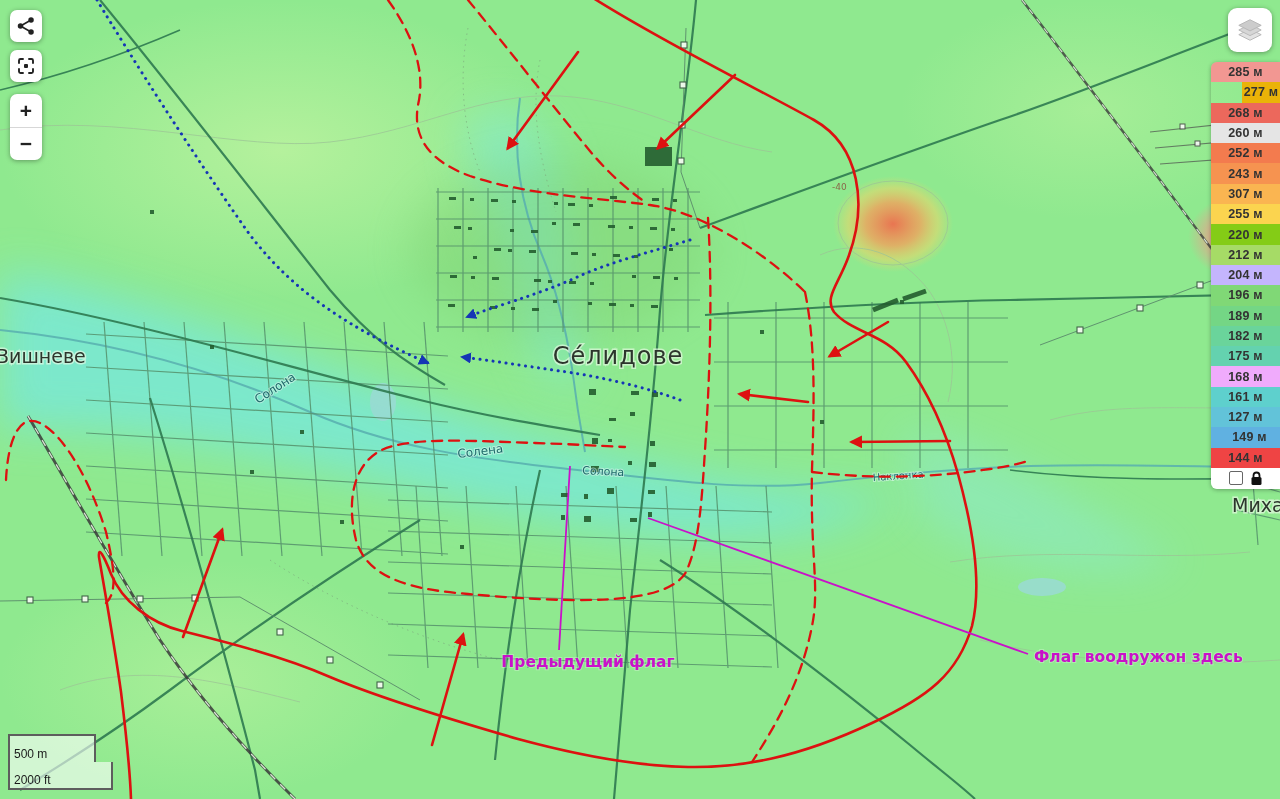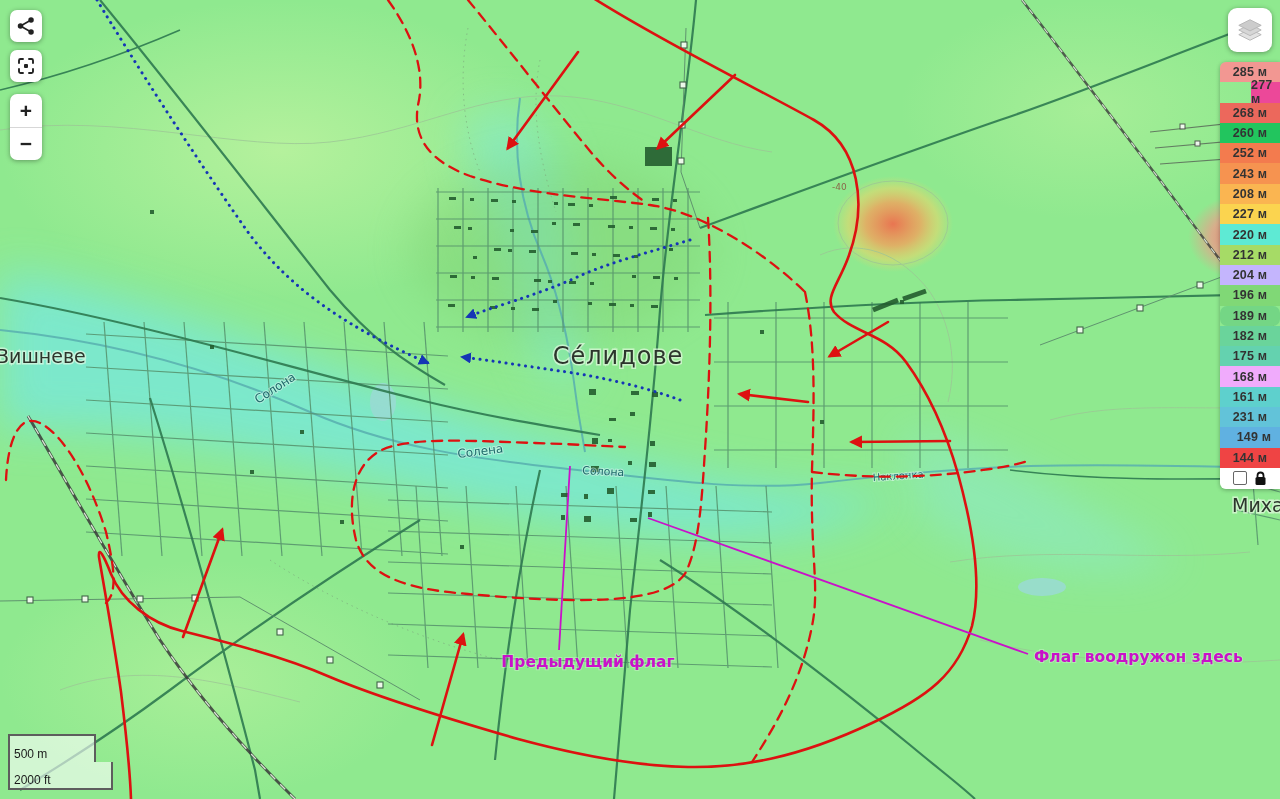--- a/index.html
+++ b/index.html
@@ -12,21 +12,21 @@
        justify-content:center;cursor:pointer;}
   #share-btn{left:10px;top:10px;width:32px;height:32px;}
   #locate-btn{left:10px;top:50px;width:32px;height:32px;}
   #zoom-ctl{left:10px;top:94px;width:32px;height:66px;flex-direction:column;
             padding:0;justify-content:stretch;}
   .zbtn{flex:1;width:100%;display:flex;align-items:center;justify-content:center;
         font-size:21px;font-weight:bold;color:#222;line-height:1;}
   #zoom-in{border-bottom:1px solid #d7d7d7;}
   #layers-btn{right:8px;top:8px;width:44px;height:44px;border-radius:9px;}
   
-  #legend{position:absolute;right:0;top:62px;width:60px;border-radius:6px 0 0 6px;
+  #legend{position:absolute;right:0;top:62px;width:69px;border-radius:6px 0 0 6px;
           overflow:hidden;box-shadow:0 1px 4px rgba(0,0,0,.3);}
   .leg-row{height:20.3px;display:flex;align-items:center;justify-content:center;
            font-size:12.5px;font-weight:600;color:#333;letter-spacing:.2px;}
   #legend-footer{height:21px;background:#fff;display:flex;align-items:center;
                  justify-content:center;gap:7px;}
   #legend-checkbox{width:12px;height:12px;border:1.6px solid #666;border-radius:2px;
                    background:#fff;cursor:pointer;}
   
   #scale-ctl{position:absolute;left:8px;bottom:9px;font-size:12px;color:#1a1a1a;}
   .scale-line{background:rgba(255,255,255,.6);border:2px solid #5d5d5d;
@@ -396,37 +396,37 @@
         <path d="M16,14 L28,20 L16,26 L4,20 Z" fill="#e2e2e2"></path>
         <path d="M16,9 L28,15 L16,21 L4,15 Z" fill="#d6d6d6"></path>
         <path d="M16,4 L28,10 L16,16 L4,10 Z" fill="#cccccc"></path>
       </g>
     </svg>
   </div>
 
   <div id="legend">
     <div id="legend-items">
         <div class="leg-row" style="background: rgb(242, 151, 146);">285 м</div>
-        <div class="leg-row" style="background: #ec4899; margin-left: 31px;">277 м</div>
+        <div class="leg-row" style="background: #eab308; margin-left: 31px;">277 м</div>
         <div class="leg-row" style="background: rgb(236, 104, 92);">268 м</div>
-        <div class="leg-row" style="background: #22c55e;">260 м</div>
+        <div class="leg-row" style="background: #e5e5e5;">260 м</div>
         <div class="leg-row" style="background: rgb(243, 123, 78);">252 м</div>
         <div class="leg-row" style="background: rgb(246, 147, 80); text-align: right;">243 м</div>
-        <div class="leg-row" style="background: rgb(250, 181, 81);">208 м</div>
-        <div class="leg-row" style="background: rgb(251, 212, 79);">227 м</div>
-        <div class="leg-row" style="background: #5eead4;">220 м</div>
+        <div class="leg-row" style="background: rgb(250, 181, 81);">307 м</div>
+        <div class="leg-row" style="background: rgb(251, 212, 79);">255 м</div>
+        <div class="leg-row" style="background: #84cc16;">220 м</div>
         <div class="leg-row" style="background: rgb(166, 219, 102);">212 м</div>
         <div class="leg-row" style="background: #c4b5fd;">204 м</div>
         <div class="leg-row" style="background: rgb(128, 216, 118);">196 м</div>
-        <div class="leg-row" style="background: rgb(116, 214, 133); border-radius: 7px;">189 м</div>
+        <div class="leg-row" style="background: rgb(116, 214, 133);">189 м</div>
         <div class="leg-row" style="background: rgb(106, 212, 155);">182 м</div>
         <div class="leg-row" style="background: rgb(100, 210, 175);">175 м</div>
         <div class="leg-row" style="background: #f0abfc;">168 м</div>
         <div class="leg-row" style="background: rgb(94, 208, 205);">161 м</div>
-        <div class="leg-row" style="background: rgb(98, 195, 217);">231 м</div>
+        <div class="leg-row" style="background: rgb(98, 195, 217);">127 м</div>
         <div class="leg-row" style="background: rgb(96, 177, 225); padding-left: 8px;">149 м</div>
         <div class="leg-row" style="background: #ef4444;">144 м</div>
       </div>
     <div id="legend-footer">
       <div id="legend-checkbox"></div>
       <svg width="13" height="15" viewBox="0 0 13 15">
         <path d="M3.5,6 V4.5 Q3.5,1.5 6.5,1.5 Q9.5,1.5 9.5,4.5 V6" fill="none" stroke="#111" stroke-width="1.8"></path>
         <rect x="1.5" y="6" width="10" height="8" rx="1.5" fill="#111"></rect>
       </svg>
     </div>

